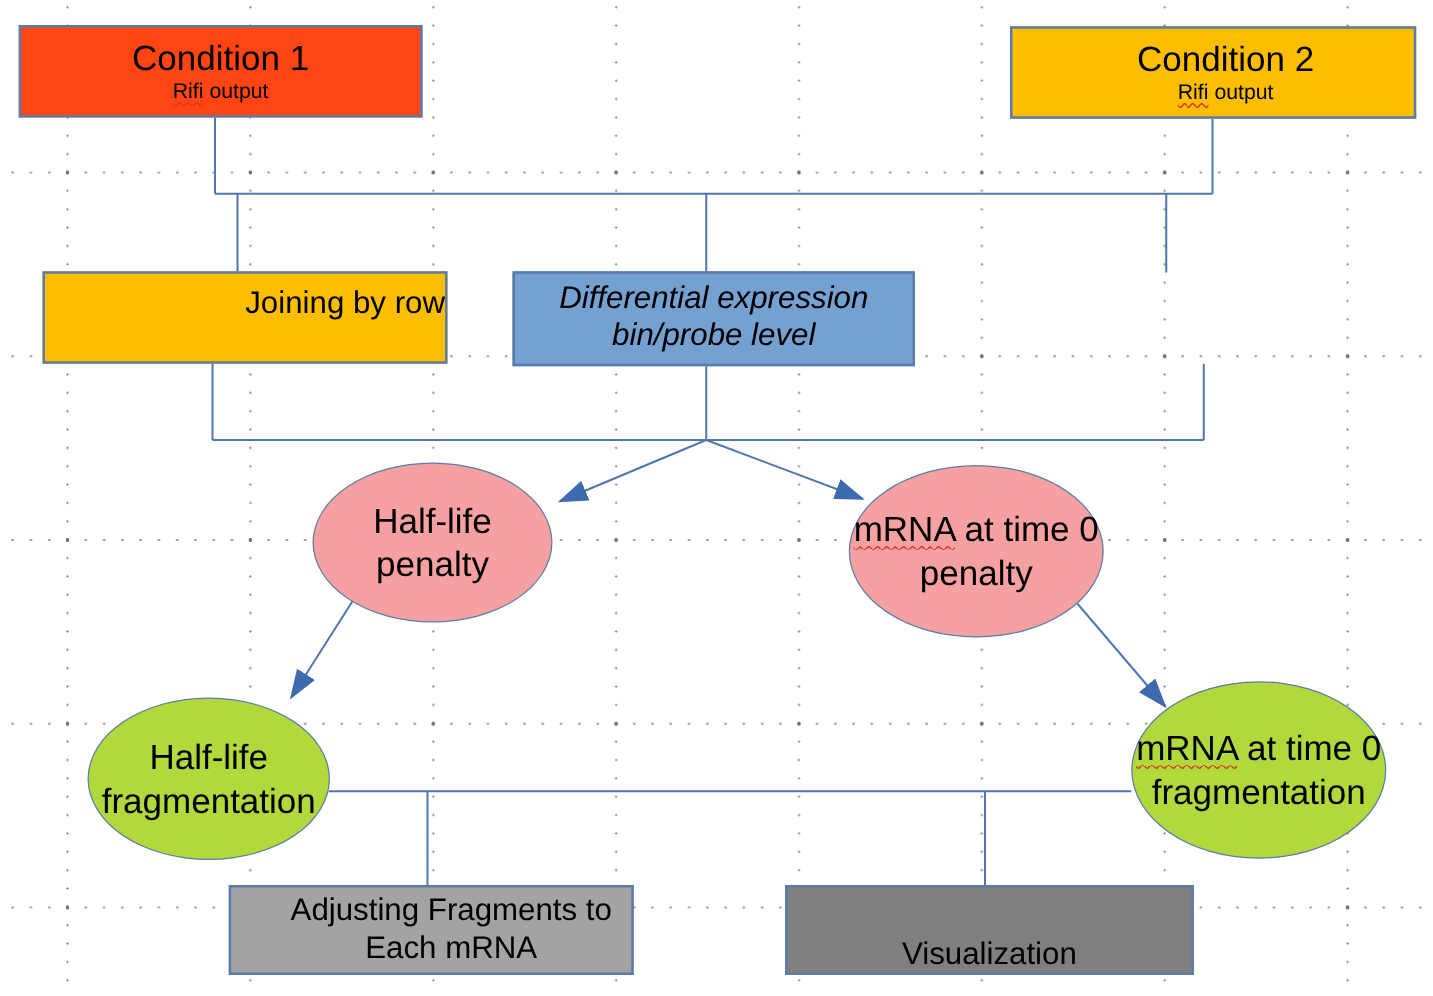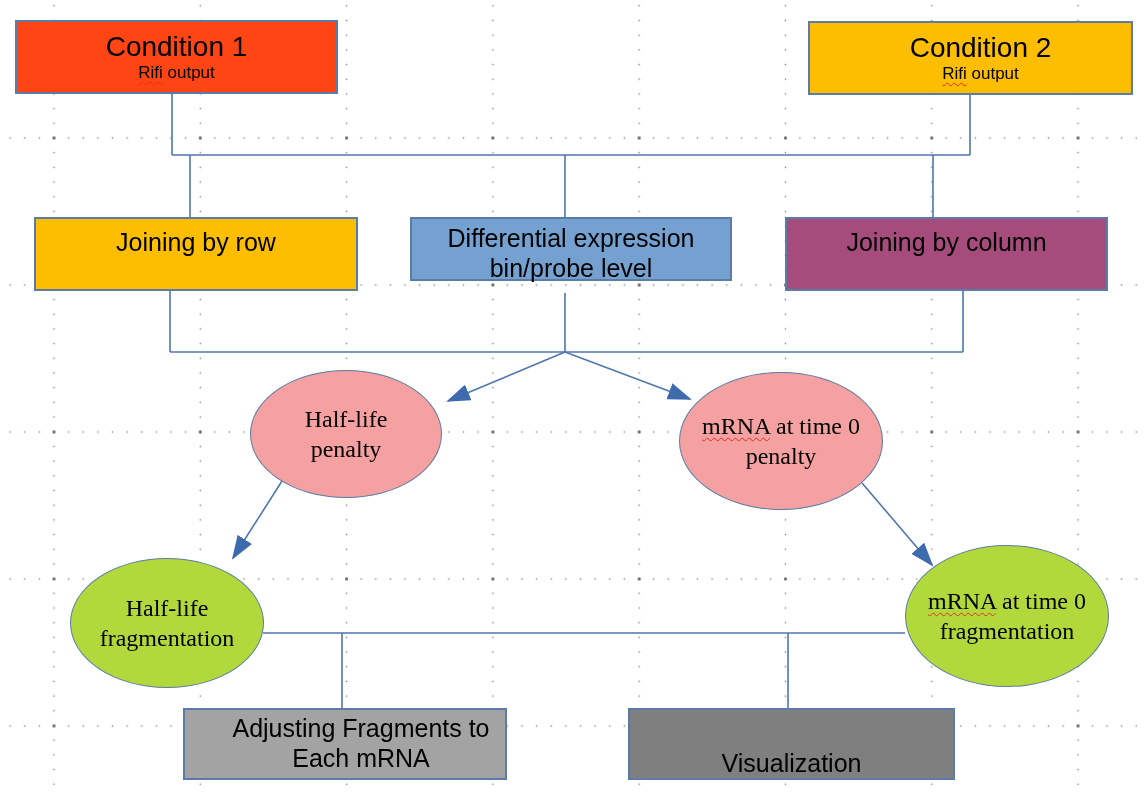--- a/index.html
+++ b/index.html
@@ -36,37 +36,37 @@
     display:flex; flex-direction:column; align-items:center;
     text-align:center;
   }
   .rect.top-align  { justify-content:flex-start; padding-top:8px; }
   .rect.center-align { justify-content:center; }
   .ellipse { border-radius:50%; border-width:1.5px; justify-content:center; }
 
   .t-title { font-size:28px; line-height:1.15; }
   .t-sub   { font-size:17px; line-height:1.2; }
   .t-label { font-size:25px; line-height:1.2; }
-  .t-ell   { font-size:24px; line-height:1.25; white-space:nowrap;font-family:Liberation Serif, serif; }
+  .t-ell   { font-size:28px; line-height:1.25; white-space:nowrap; }
 
   .spell {
     text-decoration-line: underline;
     text-decoration-style: wavy;
     text-decoration-color: var(--spell);
     text-decoration-thickness: 1px;
     text-underline-offset: 3px;
     text-decoration-skip-ink: none;
     text-align: center;
   }
 
   
   #cond1   { left:15px;  top:20px;  width:323px; height:74px; }
   #cond2   { left:808px; top:21px;  width:325px; height:74px;padding-left:20px; }
   #joinrow { left:34px;  top:217px; width:324px; height:74px; }
-  #diff    { left:410px; top:217px; width:322px; height:64px; }
+  #diff    { left:410px; top:217px; width:322px; height:76px;font-style:italic; }
   #joincol { left:785px; top:217px; width:323px; height:74px; }
   #pinkL   { left:250px; top:370px; width:192px; height:128px; }
   #pinkR   { left:679px; top:372px; width:204px; height:138px; }
   #greenL  { left:70px;  top:558px; width:194px; height:130px; }
   #greenR  { left:905px; top:545px; width:204px; height:142px; }
   #adjust  { left:183px; top:708px; width:324px; height:72px; padding-top:3px;padding-left:32px; }
   #visual  { left:628px; top:708px; width:327px; height:72px;justify-content:flex-end; }
 </style>
 </head>
 <body>
@@ -98,32 +98,29 @@
   <div class="node rect center-align" id="cond1" style="background-color: rgb(255, 69, 19);">
     <div class="t-title">Condition 1</div>
     <div class="t-sub"><span class="spell">Rifi</span><span> output</span></div>
   </div>
 
   <div class="node rect center-align" id="cond2" style="background-color: rgb(253, 189, 1);">
     <div class="t-title">Condition 2</div>
     <div class="t-sub"><span class="spell">Rifi</span><span> output</span></div>
   </div>
 
-  <div class="node rect top-align" id="joinrow" style="background-color: rgb(253, 189, 1);">
+  <div class="node rect top-align" id="joinrow" style="background-color: rgb(253, 189, 1); align-items: flex-end;">
     <div class="t-label">Joining by row</div>
   </div>
 
   <div class="node rect top-align" id="diff" style="padding-top: 4px; background-color: rgb(116, 161, 208);">
     <div class="t-label">Differential expression</div>
     <div class="t-label">bin/probe level</div>
   </div>
 
-  <div class="node rect top-align" id="joincol" style="background-color: rgb(165, 76, 124);">
-    <div class="t-label">Joining by column</div>
-  </div>
 
   <div class="node ellipse" id="pinkL" style="background-color: rgb(245, 161, 161);">
     <div class="t-ell">Half-life</div>
     <div class="t-ell">penalty</div>
   </div>
 
   <div class="node ellipse" id="pinkR" style="background-color: rgb(245, 161, 161);">
     <div class="t-ell"><span class="spell">mRNA</span><span> at time 0</span></div>
     <div class="t-ell">penalty</div>
   </div>

